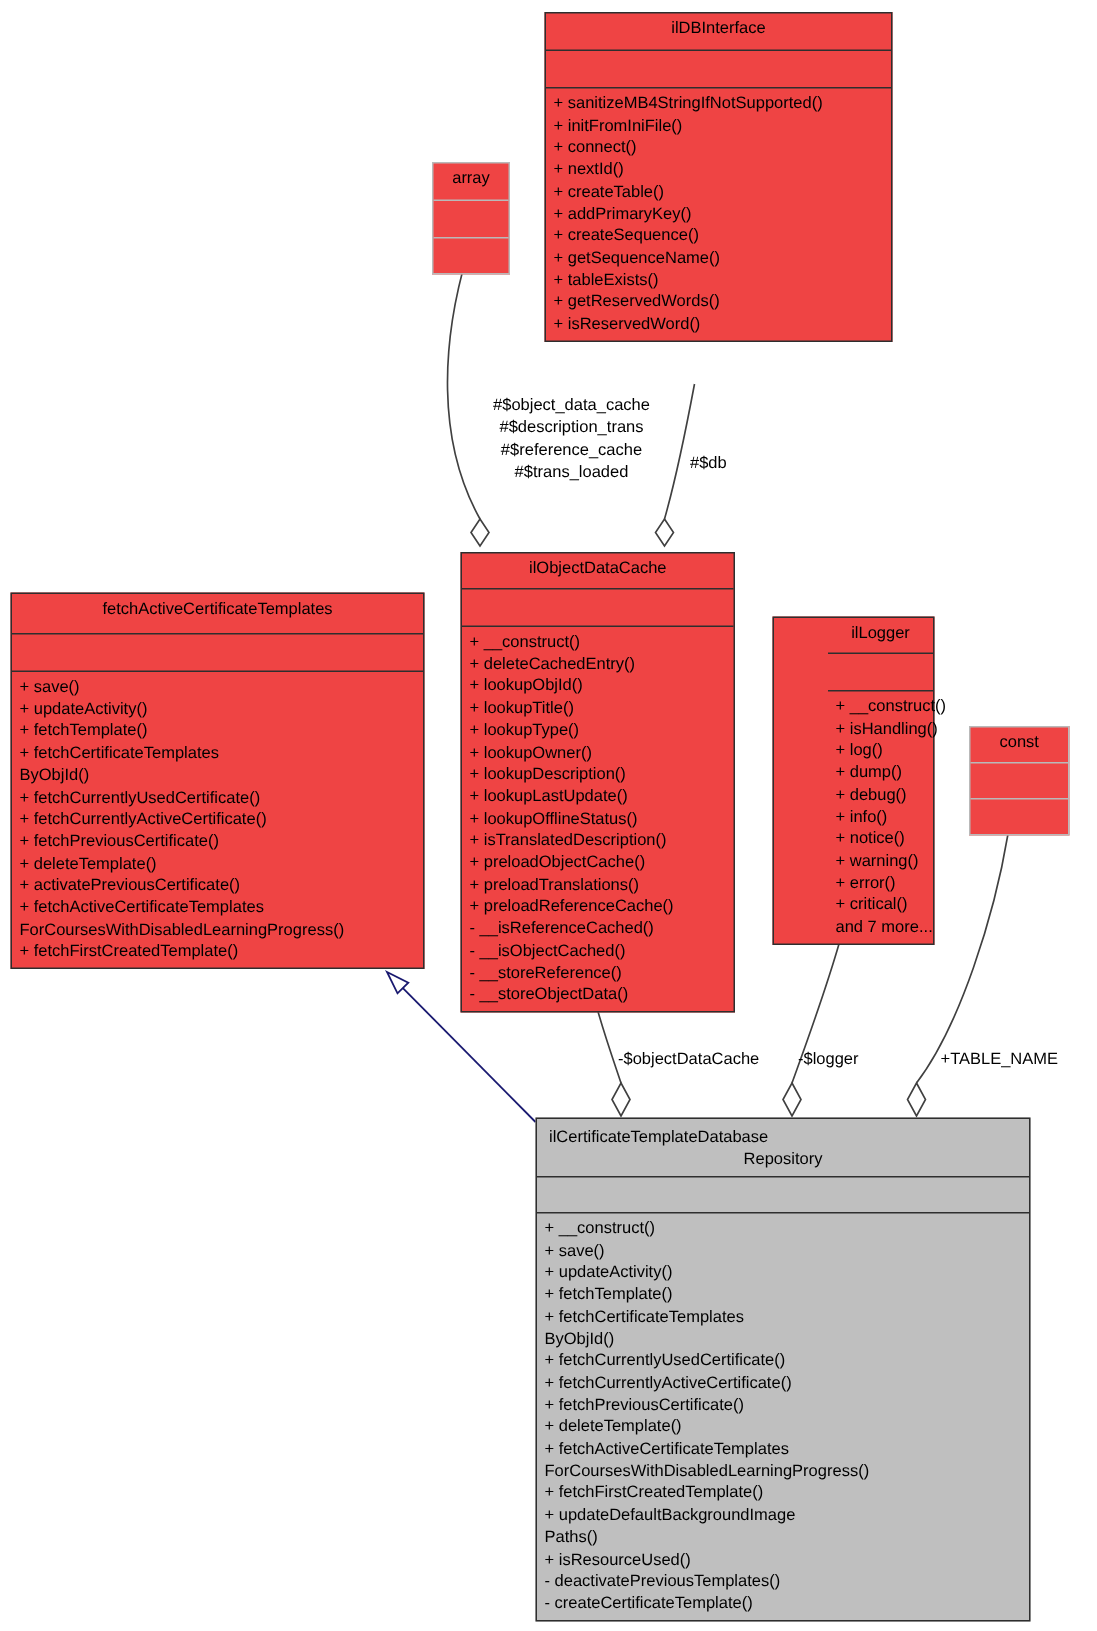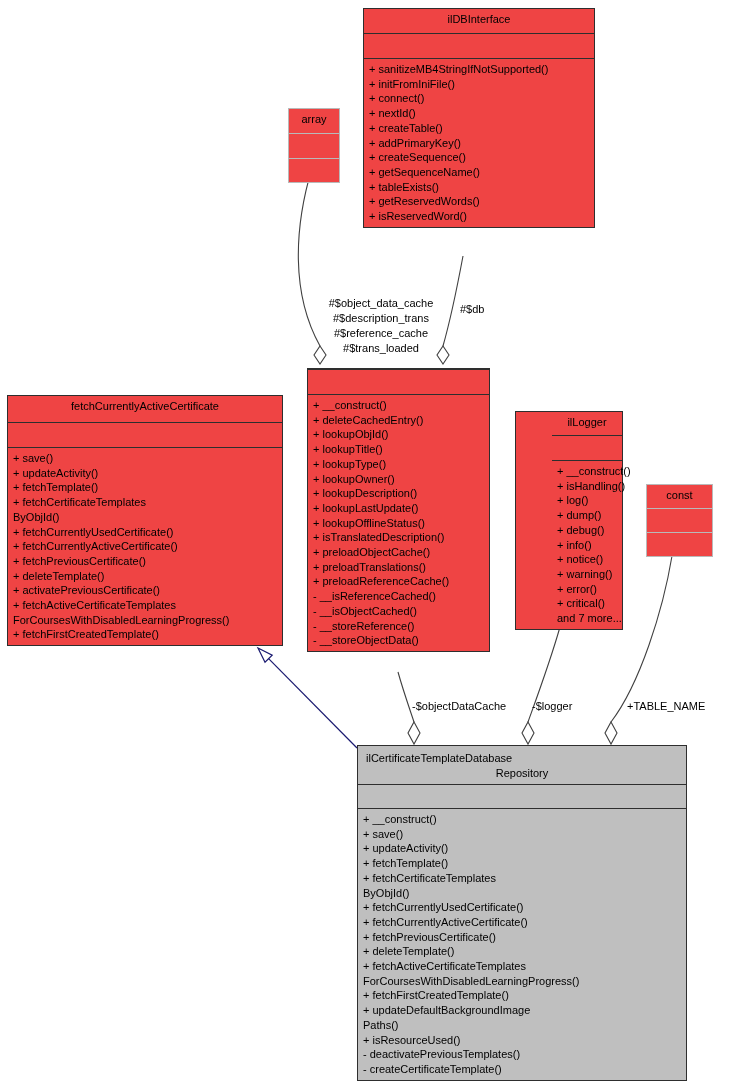--- a/index.html
+++ b/index.html
@@ -68,20 +68,21 @@
       </div>
   </div>
 
   <div class="uml muted" style="left:288px;top:108px;width:52px;">
     <div class="title" style="height:24px;">array</div>
     <div class="empty" style="height:25px;"></div>
     <div class="empty" style="height:24px;"></div>
   </div>
 
   <div class="uml" style="left:307px;top:368px;width:183px;">
+    <div class="title" style="height:23px;">ilObjectDataCache</div>
     <div class="empty" style="height:25px;"></div>
     <div class="members">
         <div>+ __construct()</div>
         <div>+ deleteCachedEntry()</div>
         <div>+ lookupObjId()</div>
         <div>+ lookupTitle()</div>
         <div>+ lookupType()</div>
         <div>+ lookupOwner()</div>
         <div>+ lookupDescription()</div>
         <div>+ lookupLastUpdate()</div>
@@ -91,21 +92,21 @@
         <div>+ preloadTranslations()</div>
         <div>+ preloadReferenceCache()</div>
         <div>- __isReferenceCached()</div>
         <div>- __isObjectCached()</div>
         <div>- __storeReference()</div>
         <div>- __storeObjectData()</div>
       </div>
   </div>
 
   <div class="uml" style="left:7px;top:395px;width:276px;">
-    <div class="title" style="height:26px;">fetchCurrentlyActiveCertificate</div>
+    <div class="title" style="height:26px;">fetchActiveCertificateTemplates</div>
     <div class="empty" style="height:25px;"></div>
     <div class="members">
         <div>+ save()</div>
         <div>+ updateActivity()</div>
         <div>+ fetchTemplate()</div>
         <div>+ fetchCertificateTemplates</div>
         <div>ByObjId()</div>
         <div>+ fetchCurrentlyUsedCertificate()</div>
         <div>+ fetchCurrentlyActiveCertificate()</div>
         <div>+ fetchPreviousCertificate()</div>
@@ -162,21 +163,21 @@
         <div>ForCoursesWithDisabledLearningProgress()</div>
         <div>+ fetchFirstCreatedTemplate()</div>
         <div>+ updateDefaultBackgroundImage</div>
         <div>Paths()</div>
         <div>+ isResourceUsed()</div>
         <div>- deactivatePreviousTemplates()</div>
         <div>- createCertificateTemplate()</div>
       </div>
   </div>
 
-  <div class="edge-label center" style="left:314px;top:296px;width:134px;">
+  <div class="edge-label center" style="left:314px;top:263px;width:134px;">
       <div>#$object_data_cache</div>
       <div>#$description_trans</div>
       <div>#$reference_cache</div>
       <div>#$trans_loaded</div>
     </div>
   <div class="edge-label" style="left:460px;top:303px;">#$db</div>
   <div class="edge-label" style="left:412px;top:700px;">-$objectDataCache</div>
   <div class="edge-label" style="left:532px;top:700px;">-$logger</div>
   <div class="edge-label" style="left:627px;top:700px;">+TABLE_NAME</div>
 

